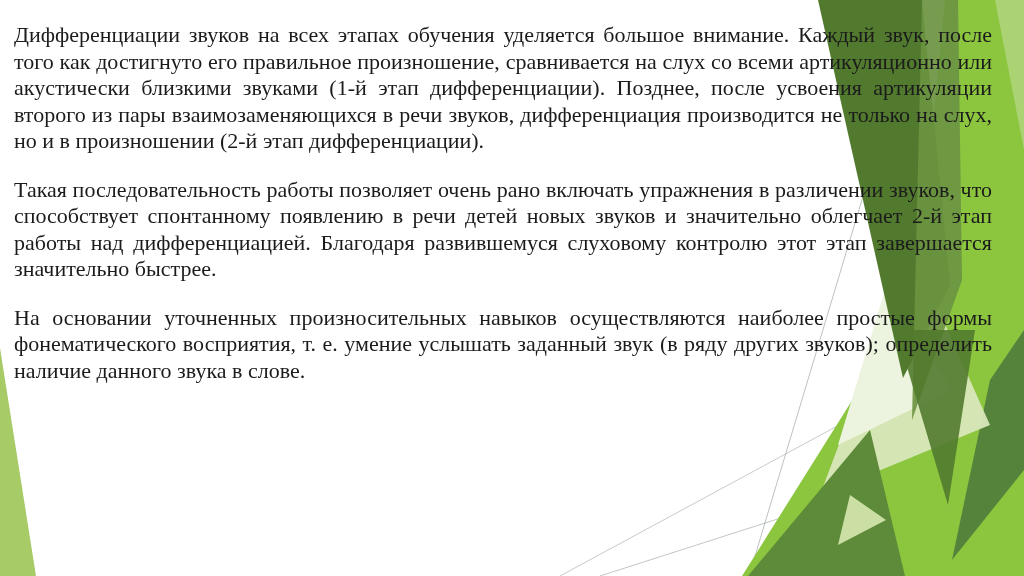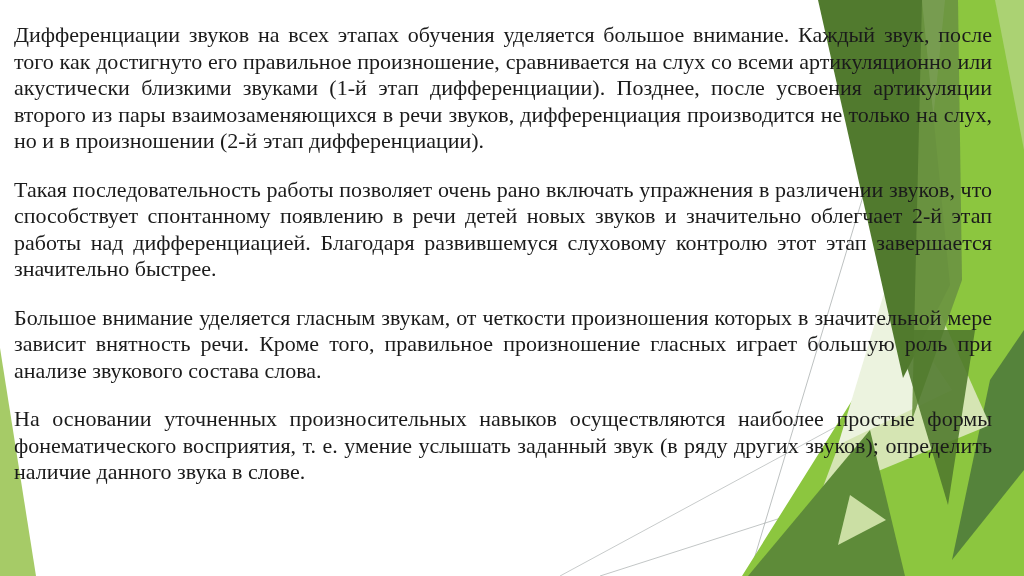--- a/index.html
+++ b/index.html
@@ -61,17 +61,16 @@
     <polygon points="896,330 948,505 975,330" opacity="0.9" fill="#517a2e"></polygon>
     <polygon points="870,430 748,576 905,576" fill="#5e8b39"></polygon>
     <polygon points="850,495 838,545 886,520" fill="#cbdfa4"></polygon>
 
     <polygon points="0,348 36,576 0,576" fill="#a6cb67"></polygon>
   </svg>
 
   <div class="slide-text">
     <p>Дифференциации звуков на всех этапах обучения уделяется большое внимание. Каждый звук, после того как достигнуто его правильное произношение, сравнивается на слух со всеми артикуляционно или акустически близкими звуками (1-й этап дифференциации). Позднее, после усвоения артикуляции второго из пары взаимозаменяющихся в речи звуков, дифференциация производится не только на слух, но и в произношении (2-й этап дифференциации).</p>
     <p>Такая последовательность работы позволяет очень рано включать упражнения в различении звуков, что способствует спонтанному появлению в речи детей новых звуков и значительно облегчает 2-й этап работы над дифференциацией. Благодаря развившемуся слуховому контролю этот этап завершается значительно быстрее.</p>
-    <p>Большое внимание уделяется гласным звукам, от четкости произношения которых в значительной мере зависит внятность речи. Кроме того, правильное произношение гласных играет большую роль при анализе звукового состава слова.</p>
     <p class="no-gap">На основании уточненных произносительных навыков осуществляются наиболее простые формы фонематического восприятия, т. е. умение услышать заданный звук (в ряду других звуков); определить наличие данного звука в слове.</p>
   </div>
 
 </div>
 
 </body></html>

